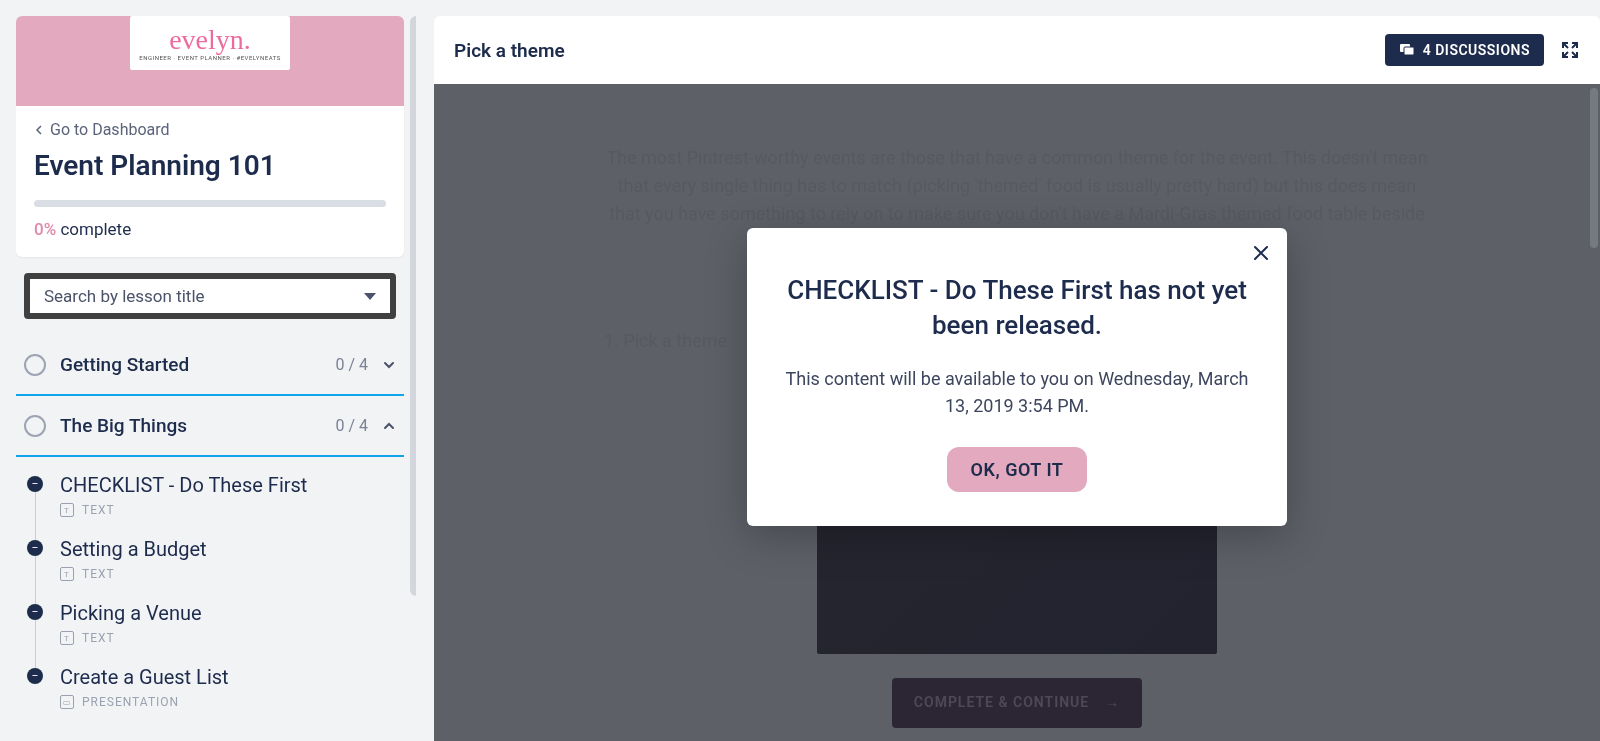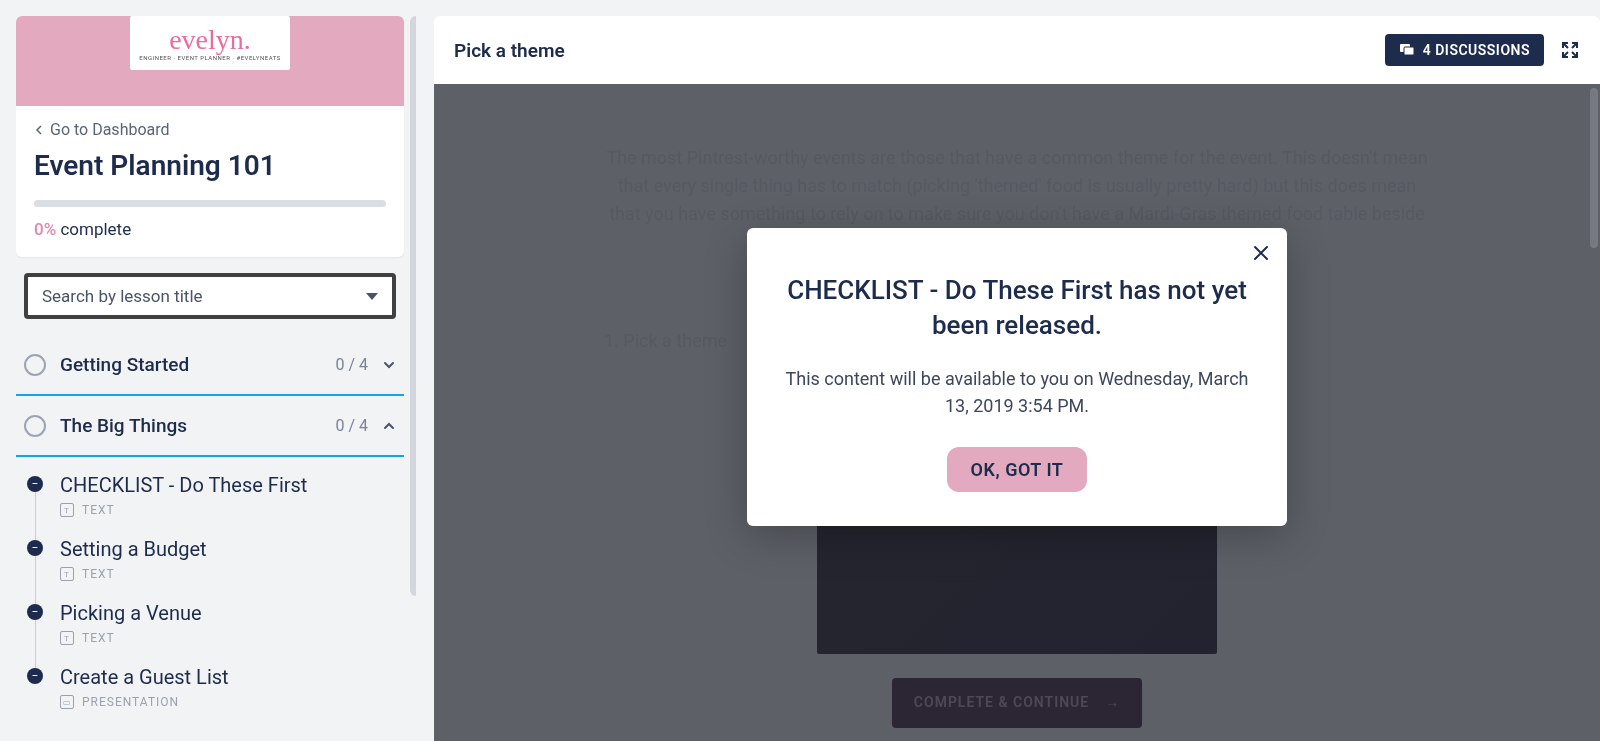--- a/index.html
+++ b/index.html
@@ -91,21 +91,21 @@
     margin-bottom: 12px;
   }
   .progress-line {
     font-size: 17px;
     color: #1d2b4c;
   }
   .progress-pct { color: #e089aa; font-weight: 500; }
 
   .search-box {
     margin: 0 8px 16px 8px;
-    border: 4px solid #404040;
+    border: 6px solid #404040;
     border-radius: 4px;
     background: #fff;
     height: 46px;
     display: flex;
     align-items: center;
     justify-content: space-between;
     padding: 0 14px;
     color: #4a5369;
     font-size: 17px;
     cursor: pointer;

